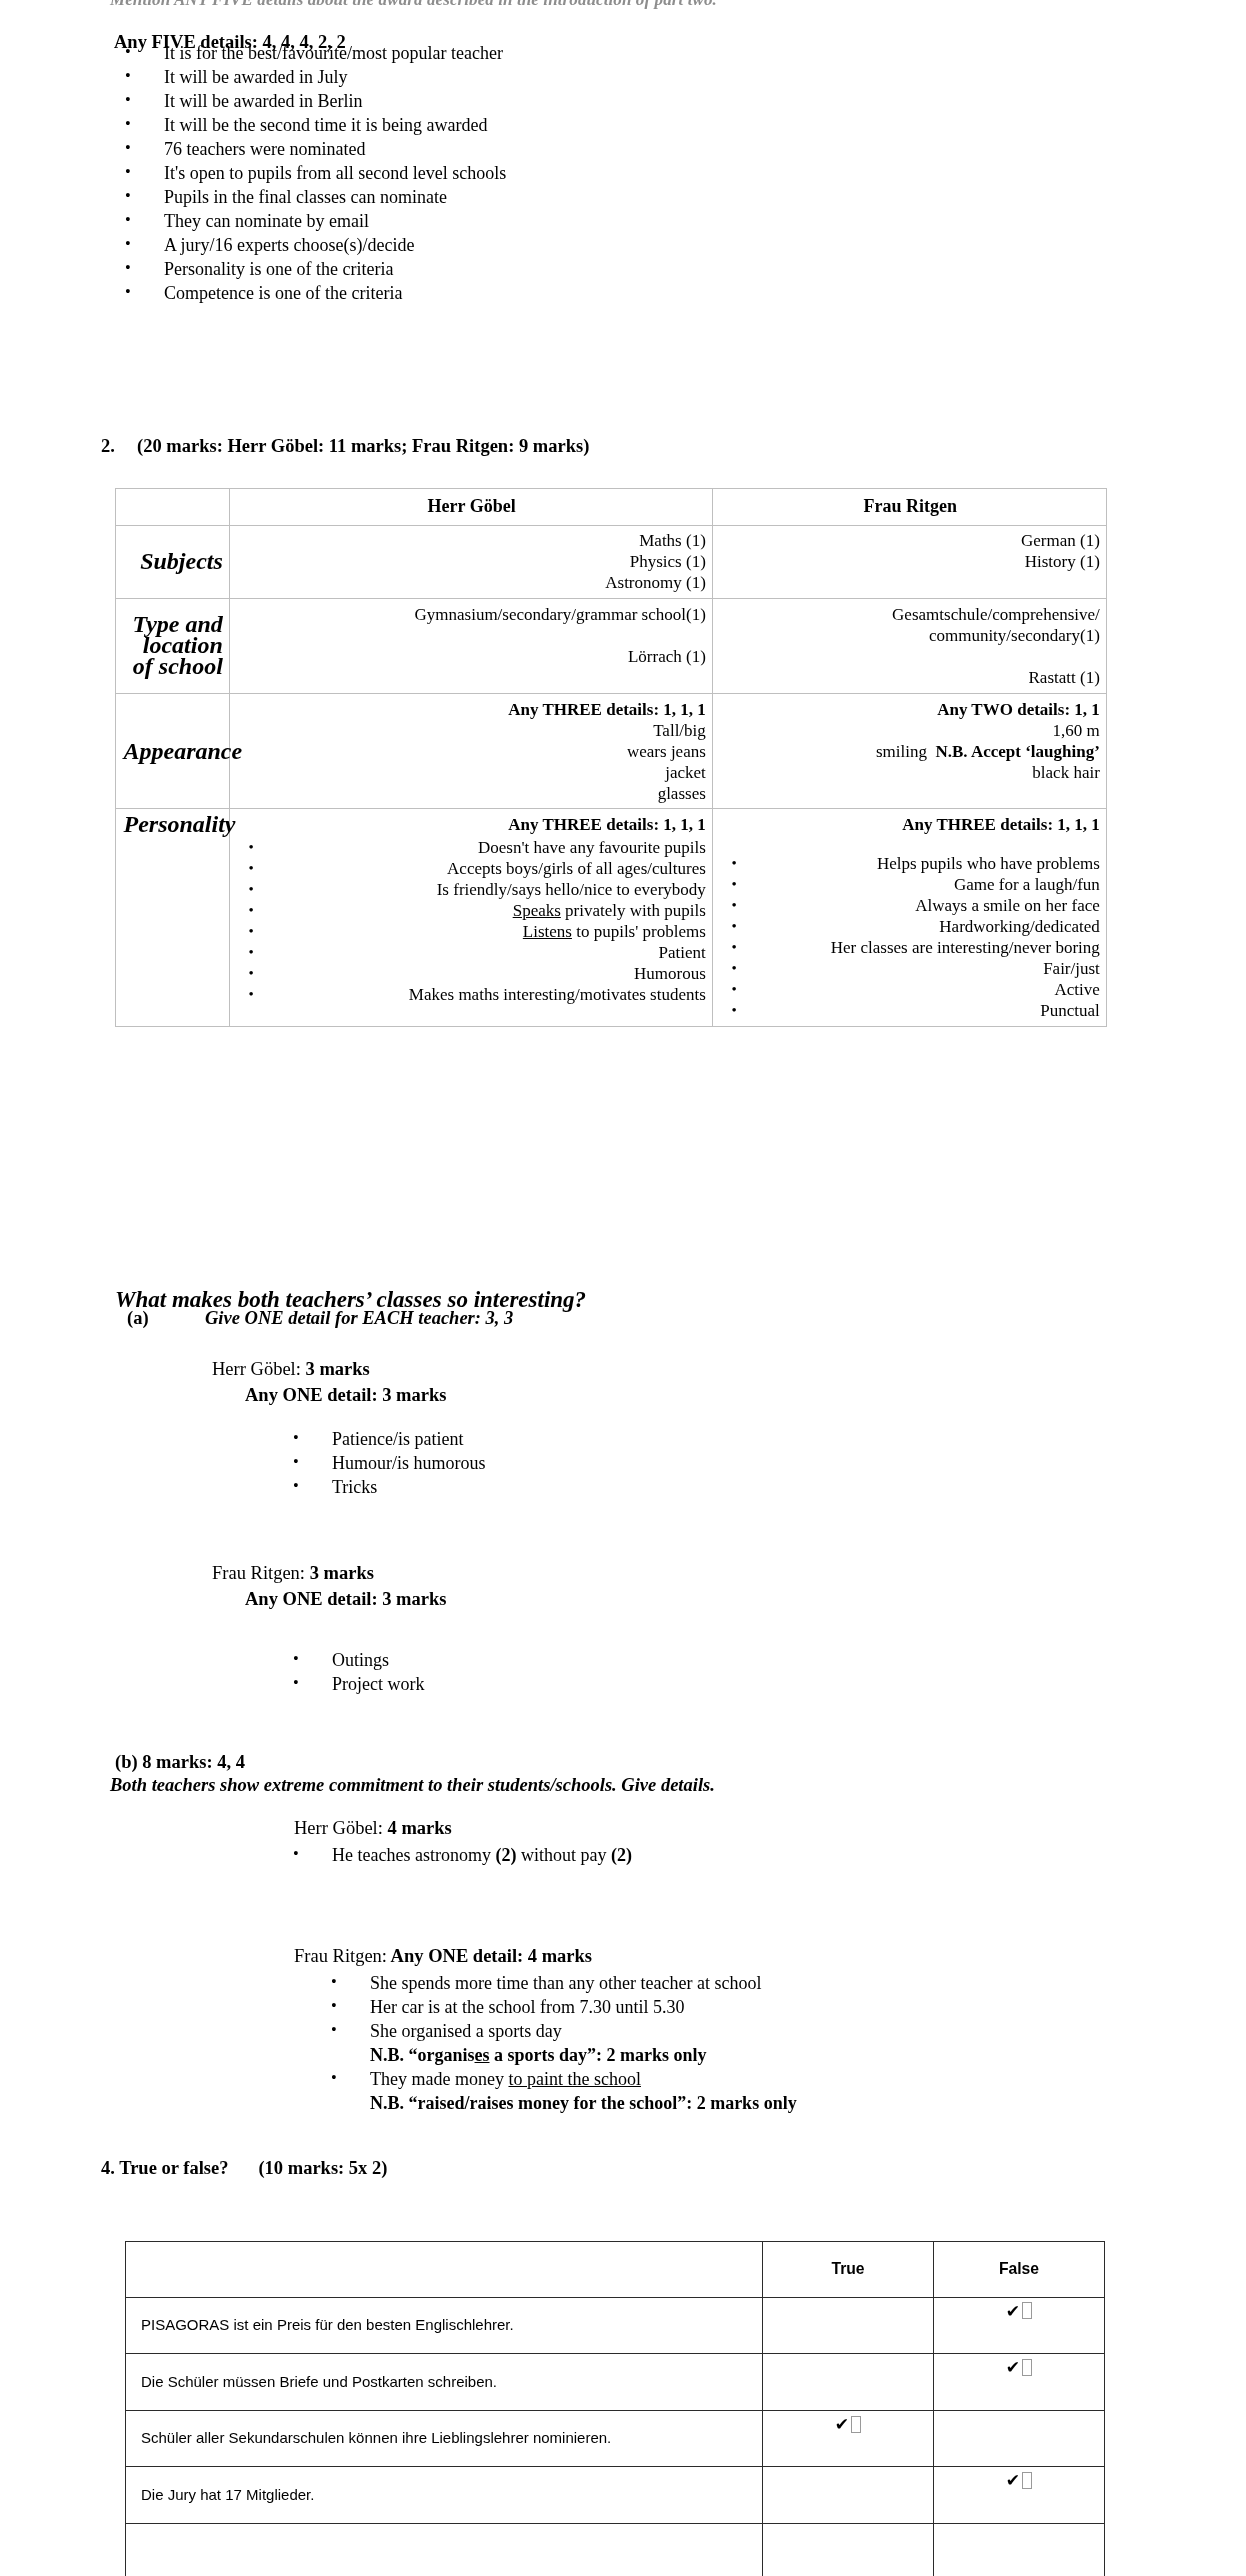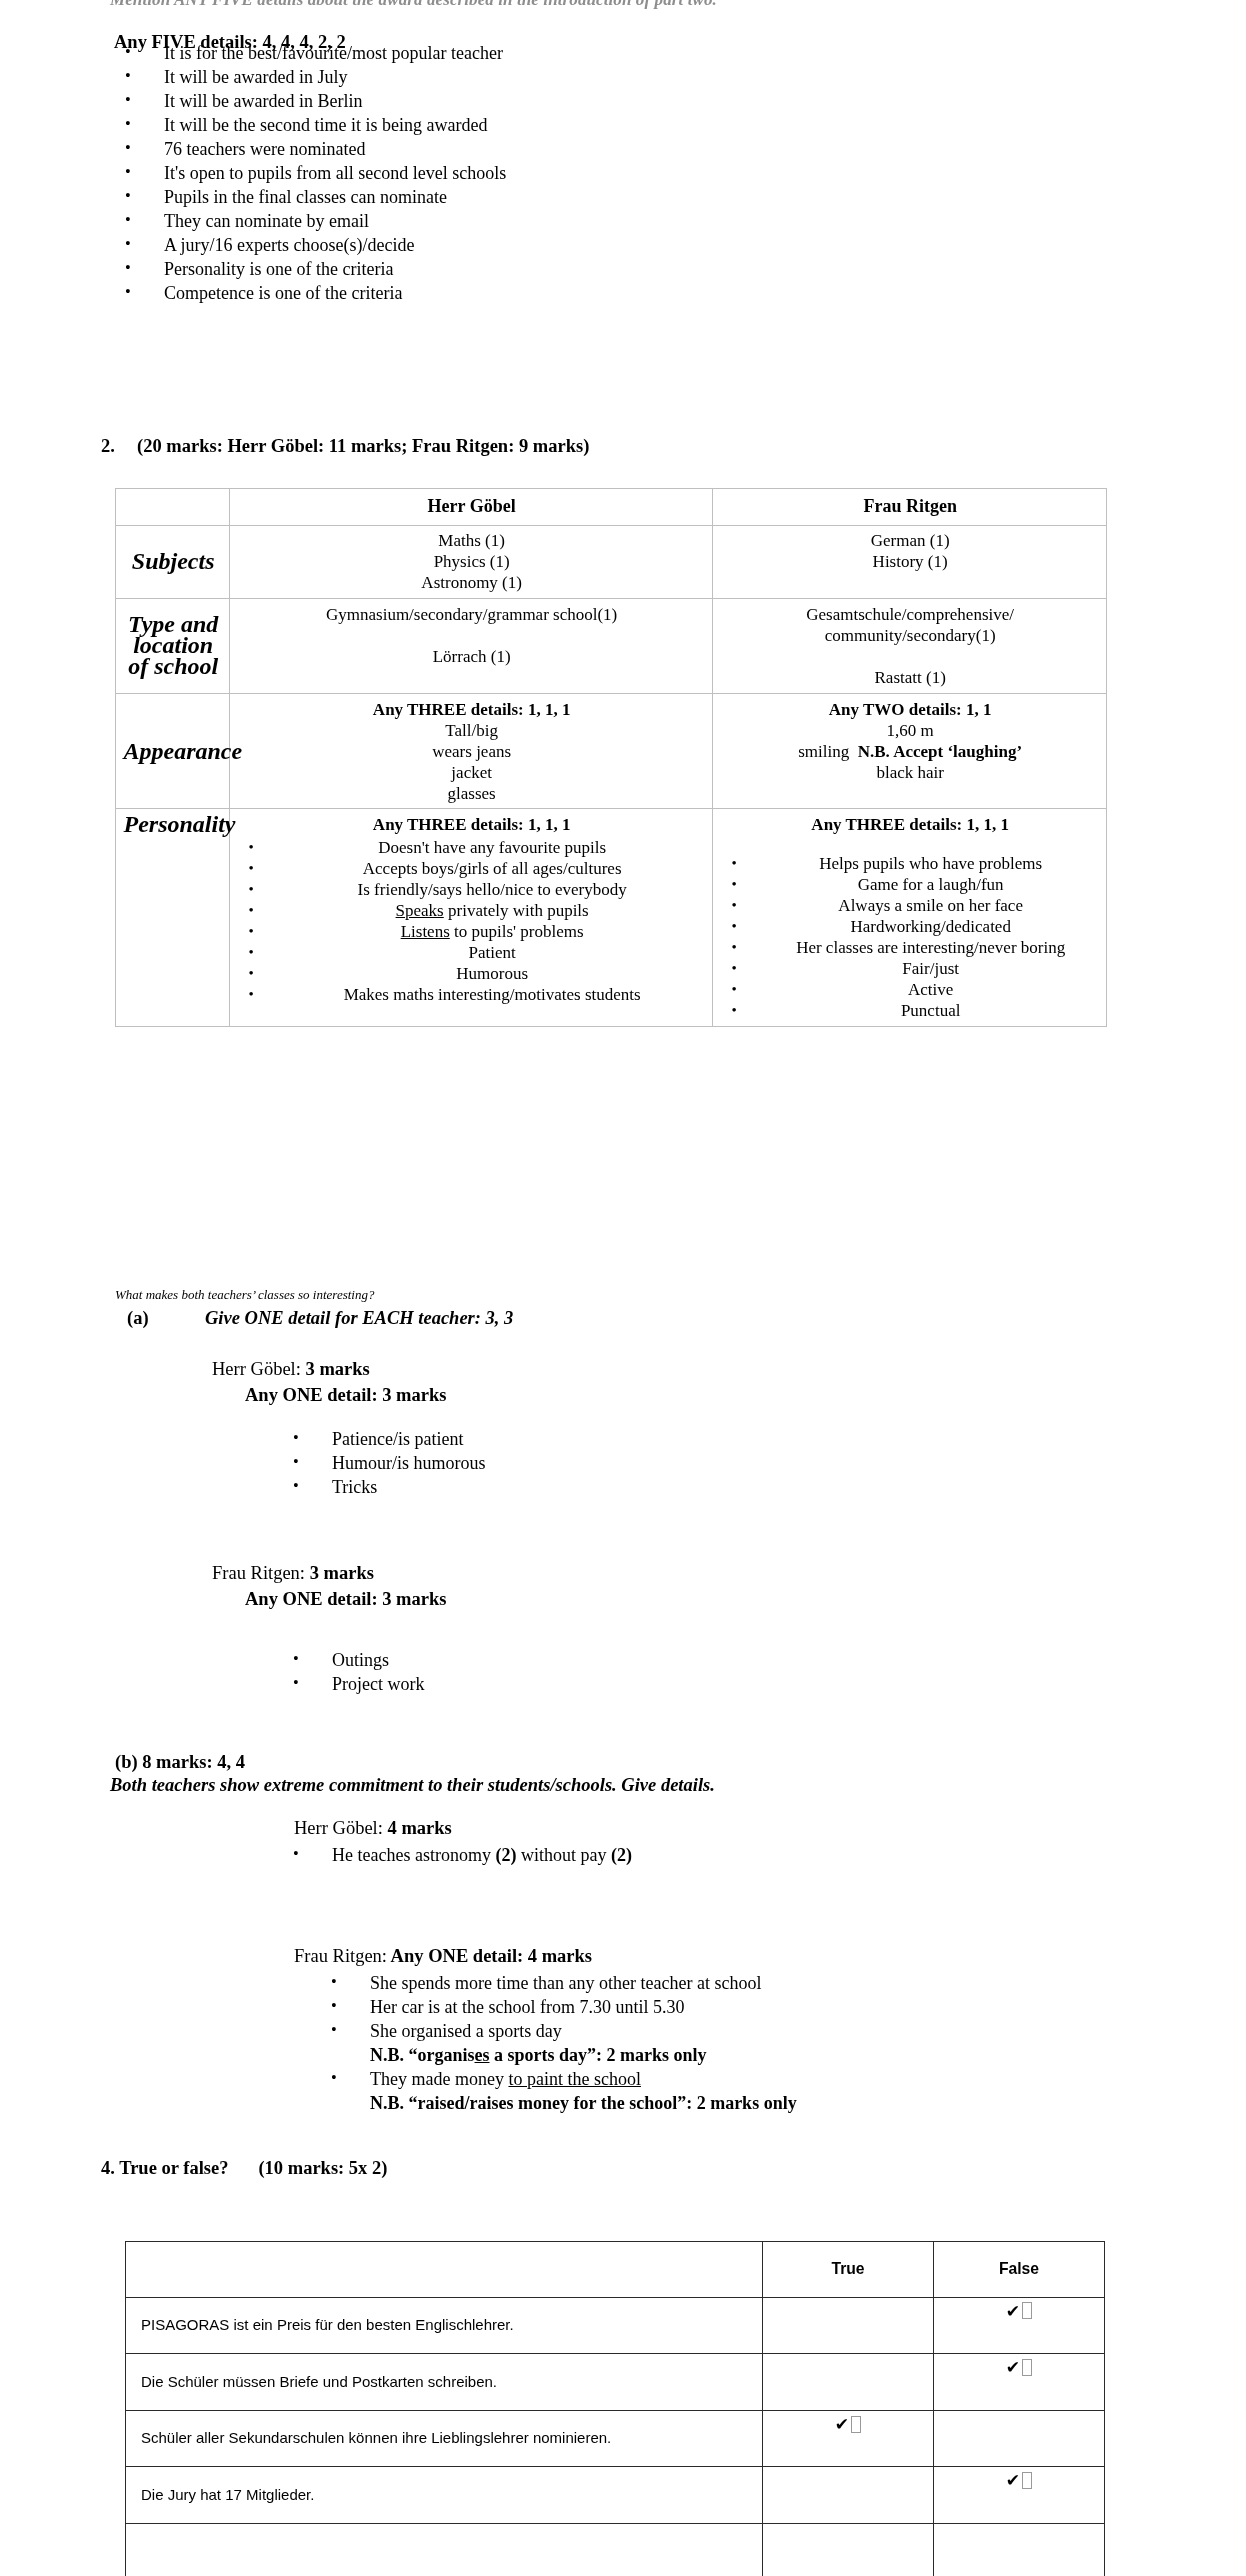--- a/index.html
+++ b/index.html
@@ -99,21 +99,21 @@
     border-collapse: collapse;
     table-layout: fixed;
   }
   #main-table td, #main-table th {
     border: 0.7px solid #bfbfbf;
     vertical-align: top;
     padding: 4.8px 6.2px 4.8px 7.5px;
     font-size: 17px;
     line-height: 21px;
     font-weight: normal;
-    text-align: center;
+    text-align: right;
   }
   #main-table col.c1 { width: 114px; }
   #main-table col.c2 { width: 483px; }
   #main-table col.c3 { width: 394px; }
 
   #main-table .hdr {
     text-align: center;
     font-weight: bold;
     font-size: 18px;
     height: 26px;
@@ -143,22 +143,22 @@
     left: -30px;
     top: 0;
     font-size: 15px;
   }
 
   
   .overlap-line {
     position: absolute;
     left: 115px;
     top: 1287px;
-    font-size: 13px;
-    font-weight: normal;
+    font-size: 23px;
+    font-weight: bold;
     font-style: italic;
     white-space: nowrap;
     background: transparent;
   }
 
   
   .table-mask {
     position: absolute;
     left: 115px;
     top: 1302px;

